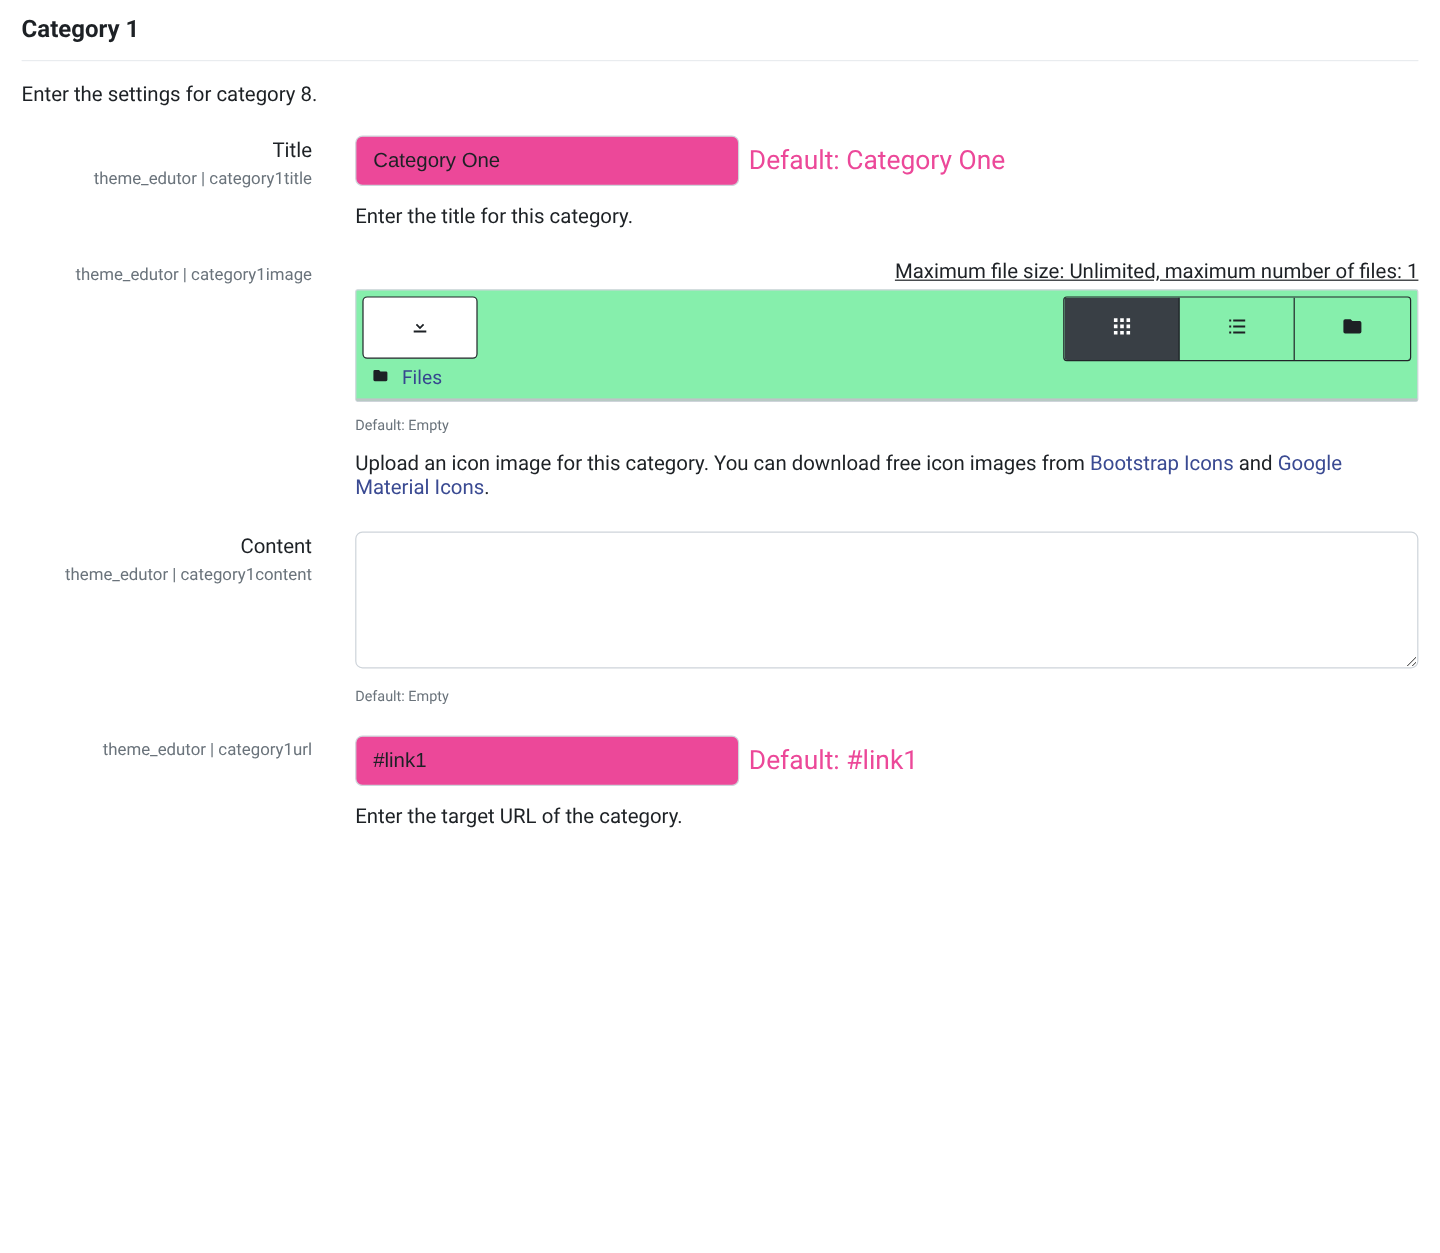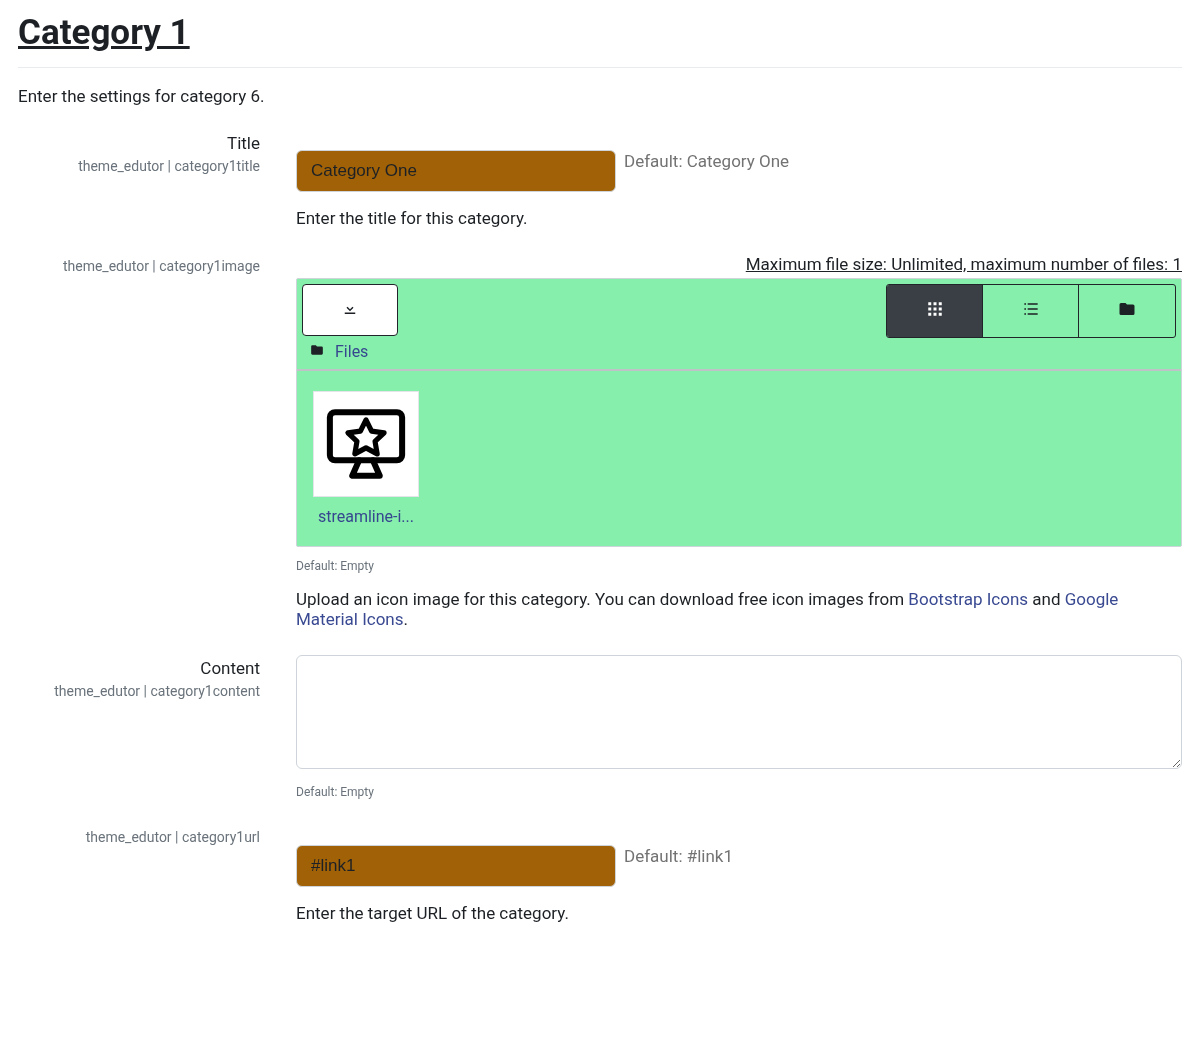--- a/index.html
+++ b/index.html
@@ -1,27 +1,27 @@
 <!DOCTYPE html>
 <html><head>
   <meta charset="utf-8">
   <style>
     * { box-sizing: border-box; margin: 0; padding: 0; }
     body { font-family: -apple-system, BlinkMacSystemFont, "Segoe UI", Roboto, Helvetica, Arial, sans-serif; font-size: 16px; color: #1d2125; background: #fff; padding: 0 18px 28px 18px; }
-    h3.section-title { font-size: 35px; font-weight: 700; color: #1d2125; padding: 12px 0 14px 0; border-bottom: 1px solid #e9ecef; text-decoration: underline; }
+    h3.section-title { font-size: 20px; font-weight: 700; color: #1d2125; padding: 12px 0 14px 0; border-bottom: 1px solid #e9ecef; }
     p.intro { margin: 18px 0 24px 0; font-size: 17px; color: #1d2125; }
     .setting-row { display: flex; align-items: flex-start; margin-bottom: 0; }
     .setting-block { margin-bottom: 26px; }
     .label-col { width: 278px; text-align: right; padding-right: 36px; padding-top: 2px; }
     .label-col .field-label { font-size: 17px; color: #1d2125; display: block; line-height: 1.4; }
     .label-col .field-key { font-size: 14px; color: #6a737b; display: block; margin-top: 2px; }
     .control-col { flex: 1; }
     .inline-row { display: flex; align-items: center; gap: 8px; }
-    input.text-input { padding: 10px 14px; font-size: 17px; border: 1px solid #ced4da; border-radius: 6px; min-width: 320px; color: #1d2125; background: #a16207; margin-top: 20px; }
-    .default-side { font-size: 17px; color: #737373; }
+    input.text-input { padding: 10px 14px; font-size: 17px; border: 1px solid #ced4da; border-radius: 6px; min-width: 320px; color: #1d2125; background: #ec4899; }
+    .default-side { font-size: 22px; color: #ec4899; }
     .help-text { margin-top: 16px; font-size: 17px; color: #1d2125; }
     .default-below { margin-top: 12px; font-size: 12px; color: #6a737b; }
     .file-limits { text-align: right; font-size: 17px; color: #1d2125; margin-bottom: 4px; text-decoration: underline; }
     .filemanager { border: 1px solid #ced4da; border-radius: 2px; background: #86efac; }
     .fm-toolbar { display: flex; align-items: flex-start; justify-content: space-between; padding: 5px 5px 0 5px; }
     .fm-add-btn { width: 96px; height: 52px; border: 1px solid #212529; background: #fff; border-radius: 4px; display: flex; align-items: center; justify-content: center; cursor: pointer; }
     .fm-viewtoggle { display: flex; border: 1px solid #212529; border-radius: 3px; overflow: hidden; height: 54px; }
     .fm-viewtoggle .vt-btn { width: 96px; display: flex; align-items: center; justify-content: center; cursor: pointer; border-right: 1px solid #212529; }
     .fm-viewtoggle .vt-btn:last-child { border-right: none; }
     .fm-viewtoggle .vt-btn.active { background: #393f45; }
@@ -33,21 +33,21 @@
     .file-thumb { width: 106px; height: 106px; border: 1px solid #e3e6e9; margin: 0 auto 10px auto; display: flex; align-items: center; justify-content: center; background: #fff; }
     .file-name { font-size: 16px; color: #36478f; white-space: nowrap; overflow: hidden; text-overflow: ellipsis; }
     textarea.content-area { width: 100%; min-height: 114px; padding: 10px 14px; font-size: 17px; border: 1px solid #ced4da; border-radius: 6px; resize: both; font-family: inherit; }
     a.inline-link { color: #36478f; text-decoration: none; cursor: pointer; }
     .help-text a.inline-link { color: #3a4a92; }
   </style>
 </head>
 <body>
 
 <h3 class="section-title">Category 1</h3>
-<p class="intro">Enter the settings for category 6.</p>
+<p class="intro">Enter the settings for category 8.</p>
 
 <div class="setting-block">
   <div class="setting-row">
     <div class="label-col">
       <span class="field-label">Title</span>
       <span class="field-key">theme_edutor | category1title</span>
     </div>
     <div class="control-col">
       <div class="inline-row">
         <input type="text" class="text-input" value="Category One" style="">
@@ -99,35 +99,20 @@
           </div>
         </div>
         <div class="fm-breadcrumb">
           <span>
             <svg width="16" height="14" viewBox="0 0 24 24">
                 <path fill="#1d2125" d="M10 4l2 2h8a2 2 0 0 1 2 2v10a2 2 0 0 1-2 2H4a2 2 0 0 1-2-2V6a2 2 0 0 1 2-2h6z"></path>
               </svg>
           </span>
           <a href="#">Files</a>
         </div>
-        <div class="fm-body">
-          <div class="file-tile">
-            <div class="file-thumb">
-              <svg width="86" height="78" viewBox="0 0 100 90">
-
-                <path fill="none" stroke="#000" stroke-width="7" stroke-linecap="round" stroke-linejoin="round" d="M14 8 h72 a6 6 0 0 1 6 6 v44 a6 6 0 0 1 -6 6 h-72 a6 6 0 0 1 -6 -6 v-44 a6 6 0 0 1 6 -6 z"></path>
-
-                <path fill="none" stroke="#000" stroke-width="7" stroke-linecap="round" stroke-linejoin="round" d="M42 64 l-8 18 h32 l-8 -18"></path>
-
-                <path fill="none" stroke="#000" stroke-width="6" stroke-linejoin="round" stroke-linecap="round" d="M50 17 l6.5 13 14.5 2 -10.5 10 2.5 14.5 -13 -7 -13 7 2.5 -14.5 -10.5 -10 14.5 -2 z"></path>
-              </svg>
-            </div>
-            <div class="file-name">streamline-i...</div>
-          </div>
-        </div>
       </div>
       <div class="default-below">Default: Empty</div>
       <div class="help-text">
         <span>Upload an icon image for this category. You can download free icon images from </span><a class="inline-link" href="#">Bootstrap Icons</a><span> and </span><a class="inline-link" href="#">Google Material Icons</a><span>.</span>
       </div>
     </div>
   </div>
 </div>
 
 <div class="setting-block">

